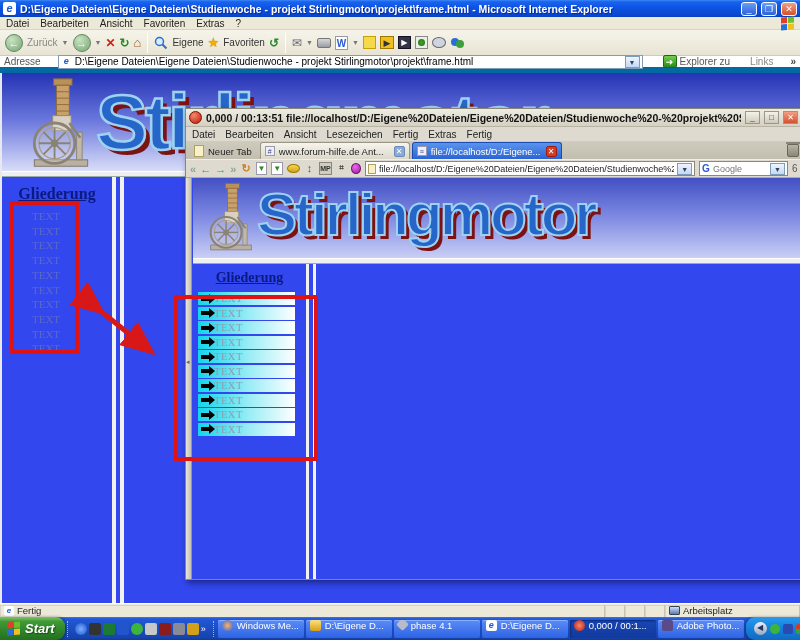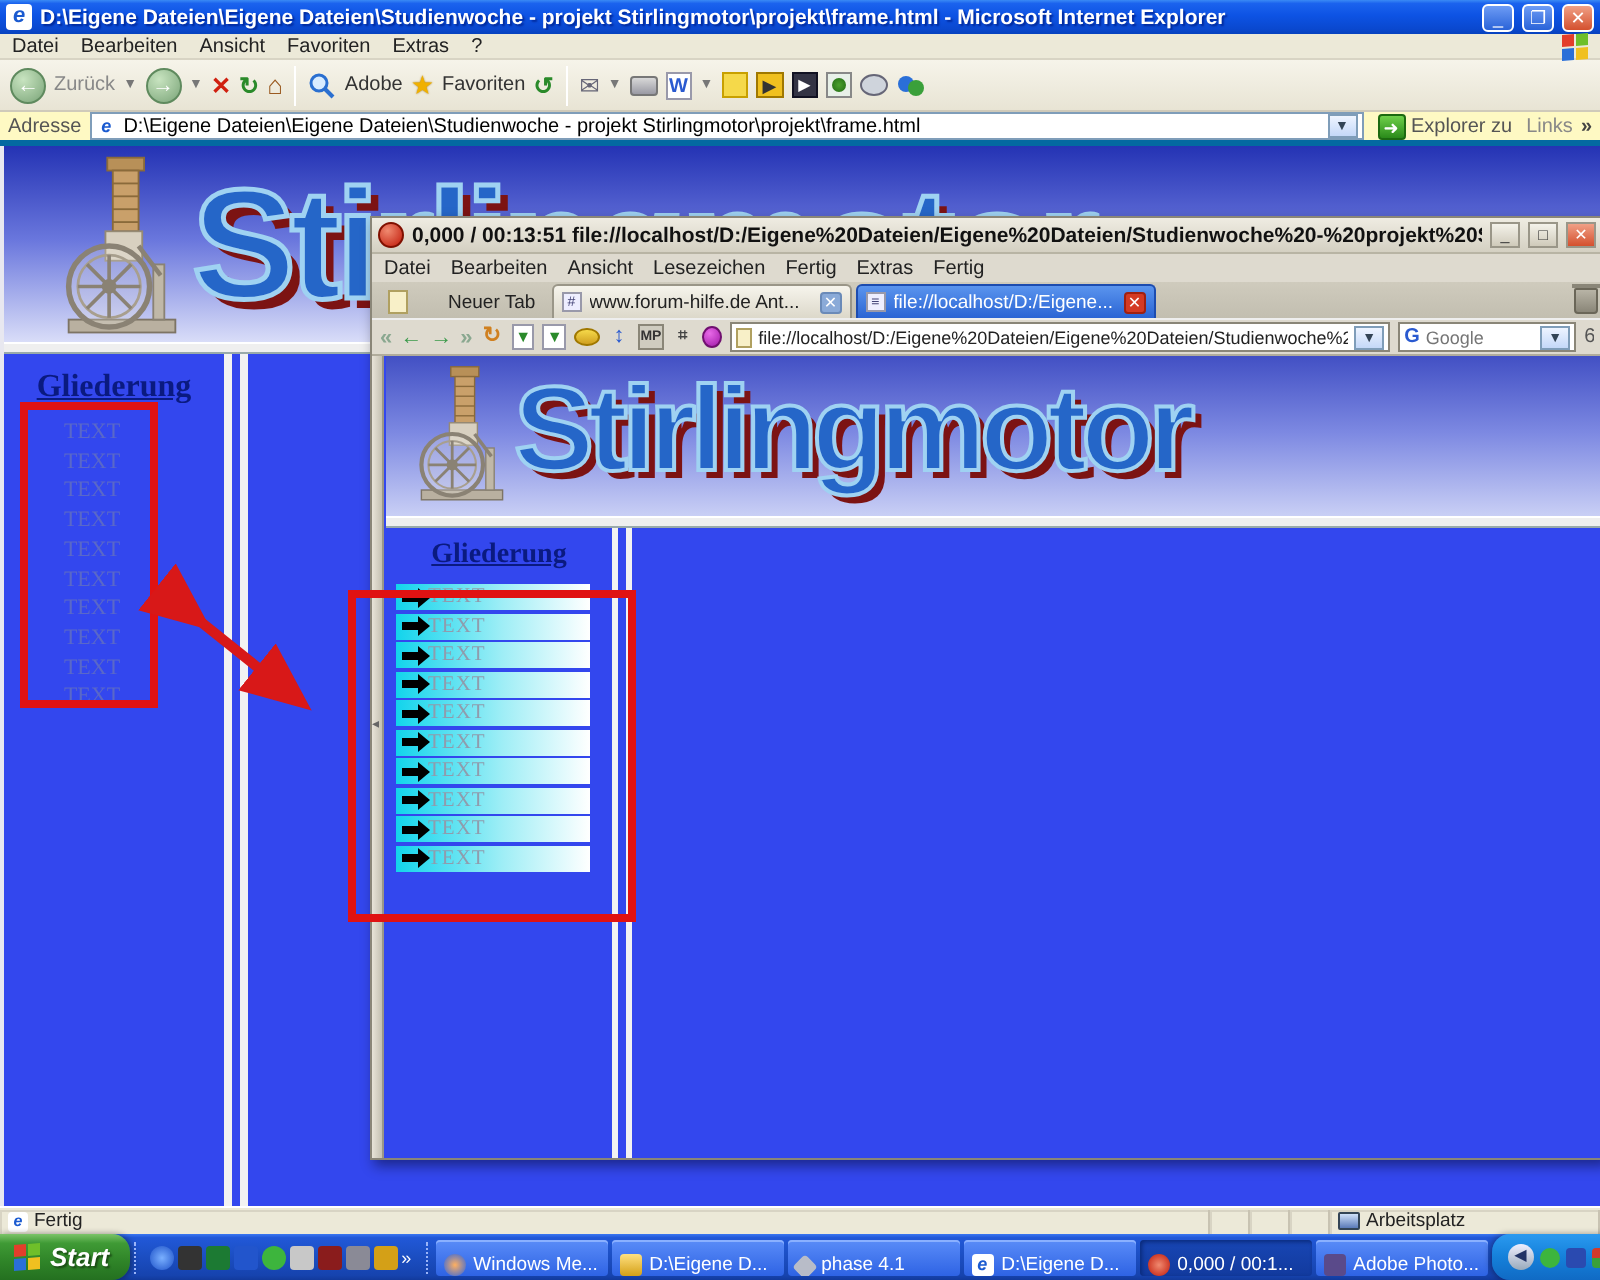--- a/index.html
+++ b/index.html
@@ -37,21 +37,21 @@
   .ico-note { width:13px; height:13px; background:#f5d94a; border:1px solid #c8a000; }
   .ico-goldarr { width:14px; height:13px; background:#f0c020; border:1px solid #a07800; color:#333; font-size:9px; line-height:12px; }
   .ico-movie { width:13px; height:13px; background:#334; border:1px solid #112; color:#fff; font-size:8px; line-height:12px; }
   .ico-plant { width:13px; height:13px; background:#e8f0e8; border:1px solid #888; position:relative; }
   .ico-plant::after{ content:''; position:absolute; inset:2px; border-radius:50%; background:radial-gradient(#4aa02c,#226a14); }
   .ico-speech { width:14px; height:11px; background:#cfd4dc; border:1px solid #667; border-radius:50%; }
   .ico-people { width:14px; height:13px; position:relative; }
   .ico-people::before{ content:''; position:absolute; left:1px; top:2px; width:8px; height:8px; border-radius:50%; background:#2a6fd8; }
   .ico-people::after{ content:''; position:absolute; left:6px; top:4px; width:8px; height:8px; border-radius:50%; background:#3aa03a; }
 
-  .ie-addressbar { height:17px; background:#fef9c3; border-bottom:3px solid #0369a1; display:flex; align-items:center; gap:4px; padding:0 4px; font-size:10px; color:#555; }
+  .ie-addressbar { height:17px; background:#ffffff; border-bottom:6px solid #0369a1; display:flex; align-items:center; gap:17px; padding:0 4px; font-size:10px; color:#555; }
   .addr-input { flex:1; height:14px; background:#fff; border:1px solid #7f9db9; display:flex; align-items:center; gap:3px; padding:0 2px; color:#000; white-space:nowrap; overflow:hidden; }
   .addr-input .txt { flex:1; overflow:hidden; text-overflow:ellipsis; font-size:10px; }
   .addr-dd { width:15px; height:12px; background:linear-gradient(180deg,#eef4ff,#c4d8f8); border:1px solid #7f9db9; font-size:7px; text-align:center; color:#345; line-height:11px; }
   .go-btn { display:flex; align-items:center; gap:3px; padding:0 3px; height:15px; }
   .go-ico { width:14px; height:13px; background:linear-gradient(180deg,#6fd04a,#2a8a1a); border:1px solid #1c6a10; border-radius:2px; color:#fff; font-size:9px; line-height:12px; text-align:center; }
 
   
   .ie-page { position:absolute; left:0; top:73px; right:0; bottom:14px; background:#3347ee; border-left:2px solid #e8e8f0; overflow:hidden; }
   .page-hdr { position:absolute; left:0; top:0; right:0; height:98px; overflow:hidden;
     background:linear-gradient(180deg,#2433b4 0%,#6a77dd 48%,#d9ddf8 100%); }
@@ -79,21 +79,21 @@
   .opera-window { position:absolute; left:185px; top:108px; width:617px; height:472px; z-index:10;
     background:#dedacf; border:1px solid #8a8678; box-shadow:2px 3px 6px rgba(0,0,20,.45); display:flex; flex-direction:column; }
   .op-titlebar { height:18px; display:flex; align-items:center; gap:4px; padding:0 3px;
     background:linear-gradient(180deg,#efece2,#d4d0c2); border-bottom:1px solid #b8b4a4; }
   .op-titlebar .ttl { flex:1; font-weight:bold; font-size:10.5px; color:#111; white-space:nowrap; overflow:hidden; }
   .op-icon { width:13px; height:13px; border-radius:50%; background:radial-gradient(circle at 35% 30%,#f08a70,#c01808); border:1px solid #801000; }
   .op-winbtn { width:15px; height:13px; background:linear-gradient(180deg,#f4f2ea,#cfcaba); border:1px solid #9a9688; font-size:8px; line-height:11px; text-align:center; color:#333; }
   .op-winbtn.close { background:linear-gradient(180deg,#f0a086,#d4502e); color:#fff; }
   .op-menubar { height:14px; display:flex; align-items:center; gap:10px; padding:0 6px; font-size:10px; color:#222; background:#dedacf; }
   .op-tabbar { height:18px; background:linear-gradient(180deg,#cfcbbd,#c2beb0); display:flex; align-items:flex-end; padding:0 2px; gap:2px; }
-  .op-newtab { display:flex; align-items:center; gap:20px; height:16px; padding:0 6px; font-size:9.5px; color:#222; }
+  .op-newtab { display:flex; align-items:center; gap:4px; height:16px; padding:0 6px; font-size:9.5px; color:#222; }
   .pg-ico { width:10px; height:12px; background:#f8f0c8; border:1px solid #b0a060; }
   .op-tab { display:flex; align-items:center; gap:4px; height:17px; width:150px; padding:0 4px; font-size:9.5px;
     background:linear-gradient(180deg,#f6f4ec,#dcd8ca); border:1px solid #9a9688; border-bottom:none; border-radius:3px 3px 0 0; color:#222; }
   .op-tab .lbl { flex:1; white-space:nowrap; overflow:hidden; }
   .op-tab.active { background:linear-gradient(180deg,#5a94ee,#2a64d4); color:#fff; border-color:#1c4cb0; }
   .tab-close { width:11px; height:11px; font-size:8px; line-height:10px; text-align:center; color:#fff; background:#8aaad8; border:1px solid #6a8ab8; border-radius:2px; }
   .op-tab.active .tab-close { background:#d43a24; border-color:#a02010; }
   .tab-fav { width:10px; height:10px; background:#eef; border:1px solid #99a; font-size:7px; line-height:9px; text-align:center; color:#447; }
   .op-trash { margin-left:auto; width:12px; height:13px; background:linear-gradient(180deg,#b8b4a6,#8a8678); border:1px solid #6a6658; border-radius:1px 1px 2px 2px; position:relative; align-self:center; }
   .op-trash::before { content:''; position:absolute; left:-2px; top:-3px; width:14px; height:2px; background:#8a8678; }
@@ -140,21 +140,21 @@
   .taskbar { position:absolute; left:0; bottom:0; width:800px; height:23px; z-index:60; display:flex; align-items:center;
     background:linear-gradient(180deg,#3a77f2 0%,#2158d8 8%,#1c4fc4 45%,#1643ae 90%,#123a9c 100%); }
   .start-btn { height:23px; width:90px; display:flex; align-items:center; gap:5px; padding:0 10px 0 7px; border-radius:0 9px 9px 0;
     background:linear-gradient(180deg,#7cc469 0%,#3f9a35 20%,#2f8428 60%,#247020 100%); box-shadow:1px 0 3px rgba(0,0,0,.4); }
   .start-btn .lbl { color:#fff; font-weight:bold; font-style:italic; font-size:13px; text-shadow:1px 1px 1px #1a4a14; }
   .ql { display:flex; align-items:center; gap:2px; padding:0 5px; }
   .ql .qico { width:12px; height:12px; border-radius:2px; }
   .ql .more { color:#fff; font-size:9px; }
   .grip { width:3px; height:16px; border-left:1px dotted #9ab4f8; margin:0 2px; }
   .taskbtns { display:flex; gap:2px; flex:1; padding:0 2px; }
-  .tbtn { width:86px; height:18px; border-radius:2px; display:flex; align-items:flex-end; gap:4px; padding:0 4px; color:#fff; font-size:9.5px;
+  .tbtn { width:86px; height:18px; border-radius:2px; display:flex; align-items:flex-start; gap:4px; padding:0 4px; color:#fff; font-size:9.5px;
     background:linear-gradient(180deg,#5a8cf8,#2e63e4); box-shadow:inset 0 1px 0 #8ab0ff; white-space:nowrap; overflow:hidden; }
   .tbtn.active { background:linear-gradient(180deg,#1846b4,#123a9e); box-shadow:inset 1px 1px 2px #0a2a7a; }
   .tico { width:11px; height:11px; border-radius:2px; flex:none; }
   .tray { height:23px; display:flex; align-items:center; gap:3px; padding:0 6px 0 8px; border-radius:9px 0 0 9px;
     background:linear-gradient(180deg,#2a9af0 0%,#1580da 50%,#106ac4 100%); box-shadow:-1px 0 3px rgba(0,0,0,.35); }
   .tray .tri { width:10px; height:10px; border-radius:2px; }
   .tray .chev { width:13px; height:13px; border-radius:50%; background:linear-gradient(180deg,#eef,#9ab); color:#236; font-size:8px; line-height:12px; text-align:center; }
 </style>
 </head>
 <body>
@@ -189,21 +189,21 @@
     <span class="navcirc">→</span>
     <span class="ddv">▼</span>
     <span class="ico ico-stop">✕</span>
     <span class="ico ico-refresh">↻</span>
     <span class="ico ico-home">⌂</span>
     <span class="tb-sep"></span>
     <svg width="14" height="14">
         <circle cx="5.5" cy="5.5" r="4" fill="#d8ecff" stroke="#2a6fd0" stroke-width="1.5"></circle>
         <line x1="8.5" y1="8.5" x2="12.5" y2="12.5" stroke="#2a6fd0" stroke-width="2"></line>
       </svg>
-    <span>Adobe</span>
+    <span>Eigene</span>
     <span class="ico ico-star">★</span>
     <span>Favoriten</span>
     <span class="ico ico-hist">↺</span>
     <span class="tb-sep"></span>
     <span class="ico ico-mail">✉</span>
     <span class="ddv">▼</span>
     <span class="ico ico-print"></span>
     <span class="ico ico-word">W</span>
     <span class="ddv">▼</span>
     <span class="ico ico-note"></span>

